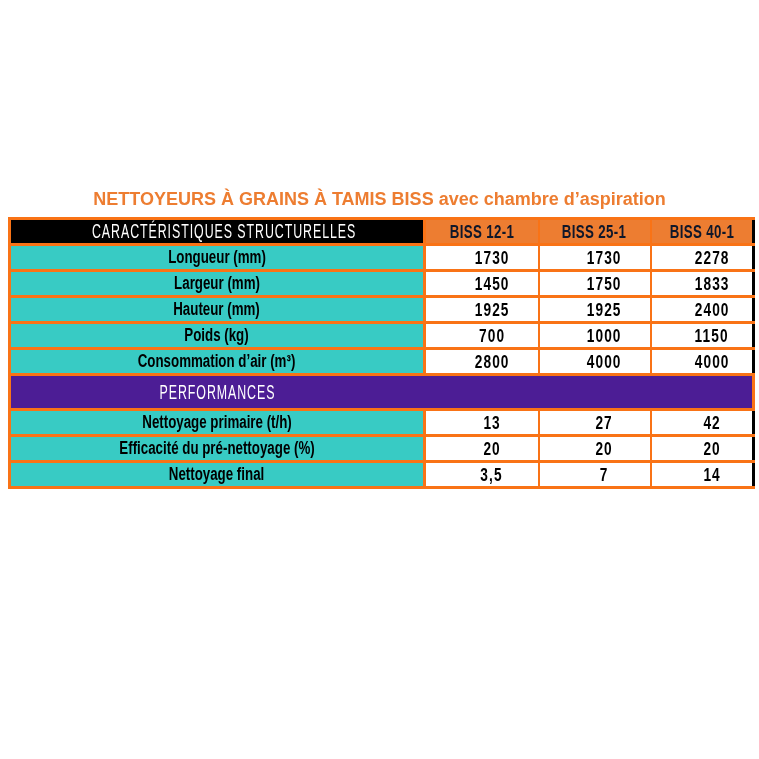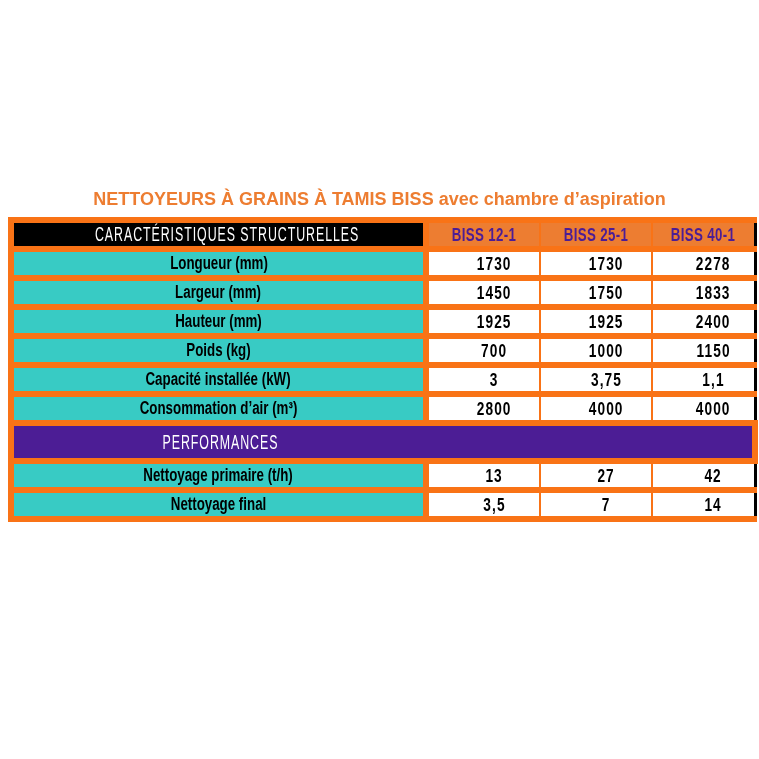--- a/index.html
+++ b/index.html
@@ -38,31 +38,31 @@
   }
   col.c0 { width: 415px; }
   col.c1 { width: 114px; }
   col.c2 { width: 112px; }
   col.c3 { width: 103px; }
   td {
     padding: 0;
     margin: 0;
     text-align: center;
     vertical-align: middle;
-    border: 6px solid #f97316;
+    border: 3px solid #f97316;
     overflow: hidden;
   }
   tr.head td { height: 21px; }
   tr.head td.hlabel {
     background: #000;
     color: #fff;
   }
   tr.head td.hcol {
     background: var(--orange, #ED7D31);
-    color: #4c1d95;
+    color: #0f172a;
     border-left-width: 2px;
     border-right-width: 2px;
   }
   tr.drow td { height: 23px; }
   tr.drow td.lab { background: var(--cyan, #38CBC4); }
   tr.drow td.val {
     background: #fff;
     border-left-width: 2px;
     border-right-width: 2px;
     padding-left: 20px;
@@ -145,45 +145,45 @@
         <td class="val"><span class="ct num">1925</span></td>
         <td class="val"><span class="ct num">2400</span></td>
       </tr>
       <tr class="drow">
         <td class="lab"><span class="ct">Poids (kg)</span></td>
         <td class="val"><span class="ct num">700</span></td>
         <td class="val"><span class="ct num">1000</span></td>
         <td class="val"><span class="ct num">1150</span></td>
       </tr>
       <tr class="drow">
-        <td class="lab"><span class="ct">Capacité installée (kW)</span></td>
-        <td class="val"><span class="ct num">3</span></td>
-        <td class="val"><span class="ct num">3,75</span></td>
-        <td class="val"><span class="ct num">1,1</span></td>
-      </tr>
-      <tr class="drow">
         <td class="lab"><span class="ct">Consommation d’air (m³)</span></td>
         <td class="val"><span class="ct num">2800</span></td>
         <td class="val"><span class="ct num">4000</span></td>
         <td class="val"><span class="ct num">4000</span></td>
       </tr>
 
       <tr class="section">
         <td colspan="4">
           <div class="sec-inner"><span class="ct">PERFORMANCES</span></div>
         </td>
       </tr>
 
       <tr class="drow">
         <td class="lab"><span class="ct">Nettoyage primaire (t/h)</span></td>
         <td class="val"><span class="ct num">13</span></td>
         <td class="val"><span class="ct num">27</span></td>
         <td class="val"><span class="ct num">42</span></td>
       </tr>
       <tr class="drow">
+        <td class="lab"><span class="ct">Efficacité du pré-nettoyage (%)</span></td>
+        <td class="val"><span class="ct num">20</span></td>
+        <td class="val"><span class="ct num">20</span></td>
+        <td class="val"><span class="ct num">20</span></td>
+      </tr>
+      <tr class="drow">
         <td class="lab"><span class="ct">Nettoyage final</span></td>
         <td class="val"><span class="ct num">3,5</span></td>
         <td class="val"><span class="ct num">7</span></td>
         <td class="val"><span class="ct num">14</span></td>
       </tr>
     </tbody>
   </table>
 </div>
 
 </body></html>

